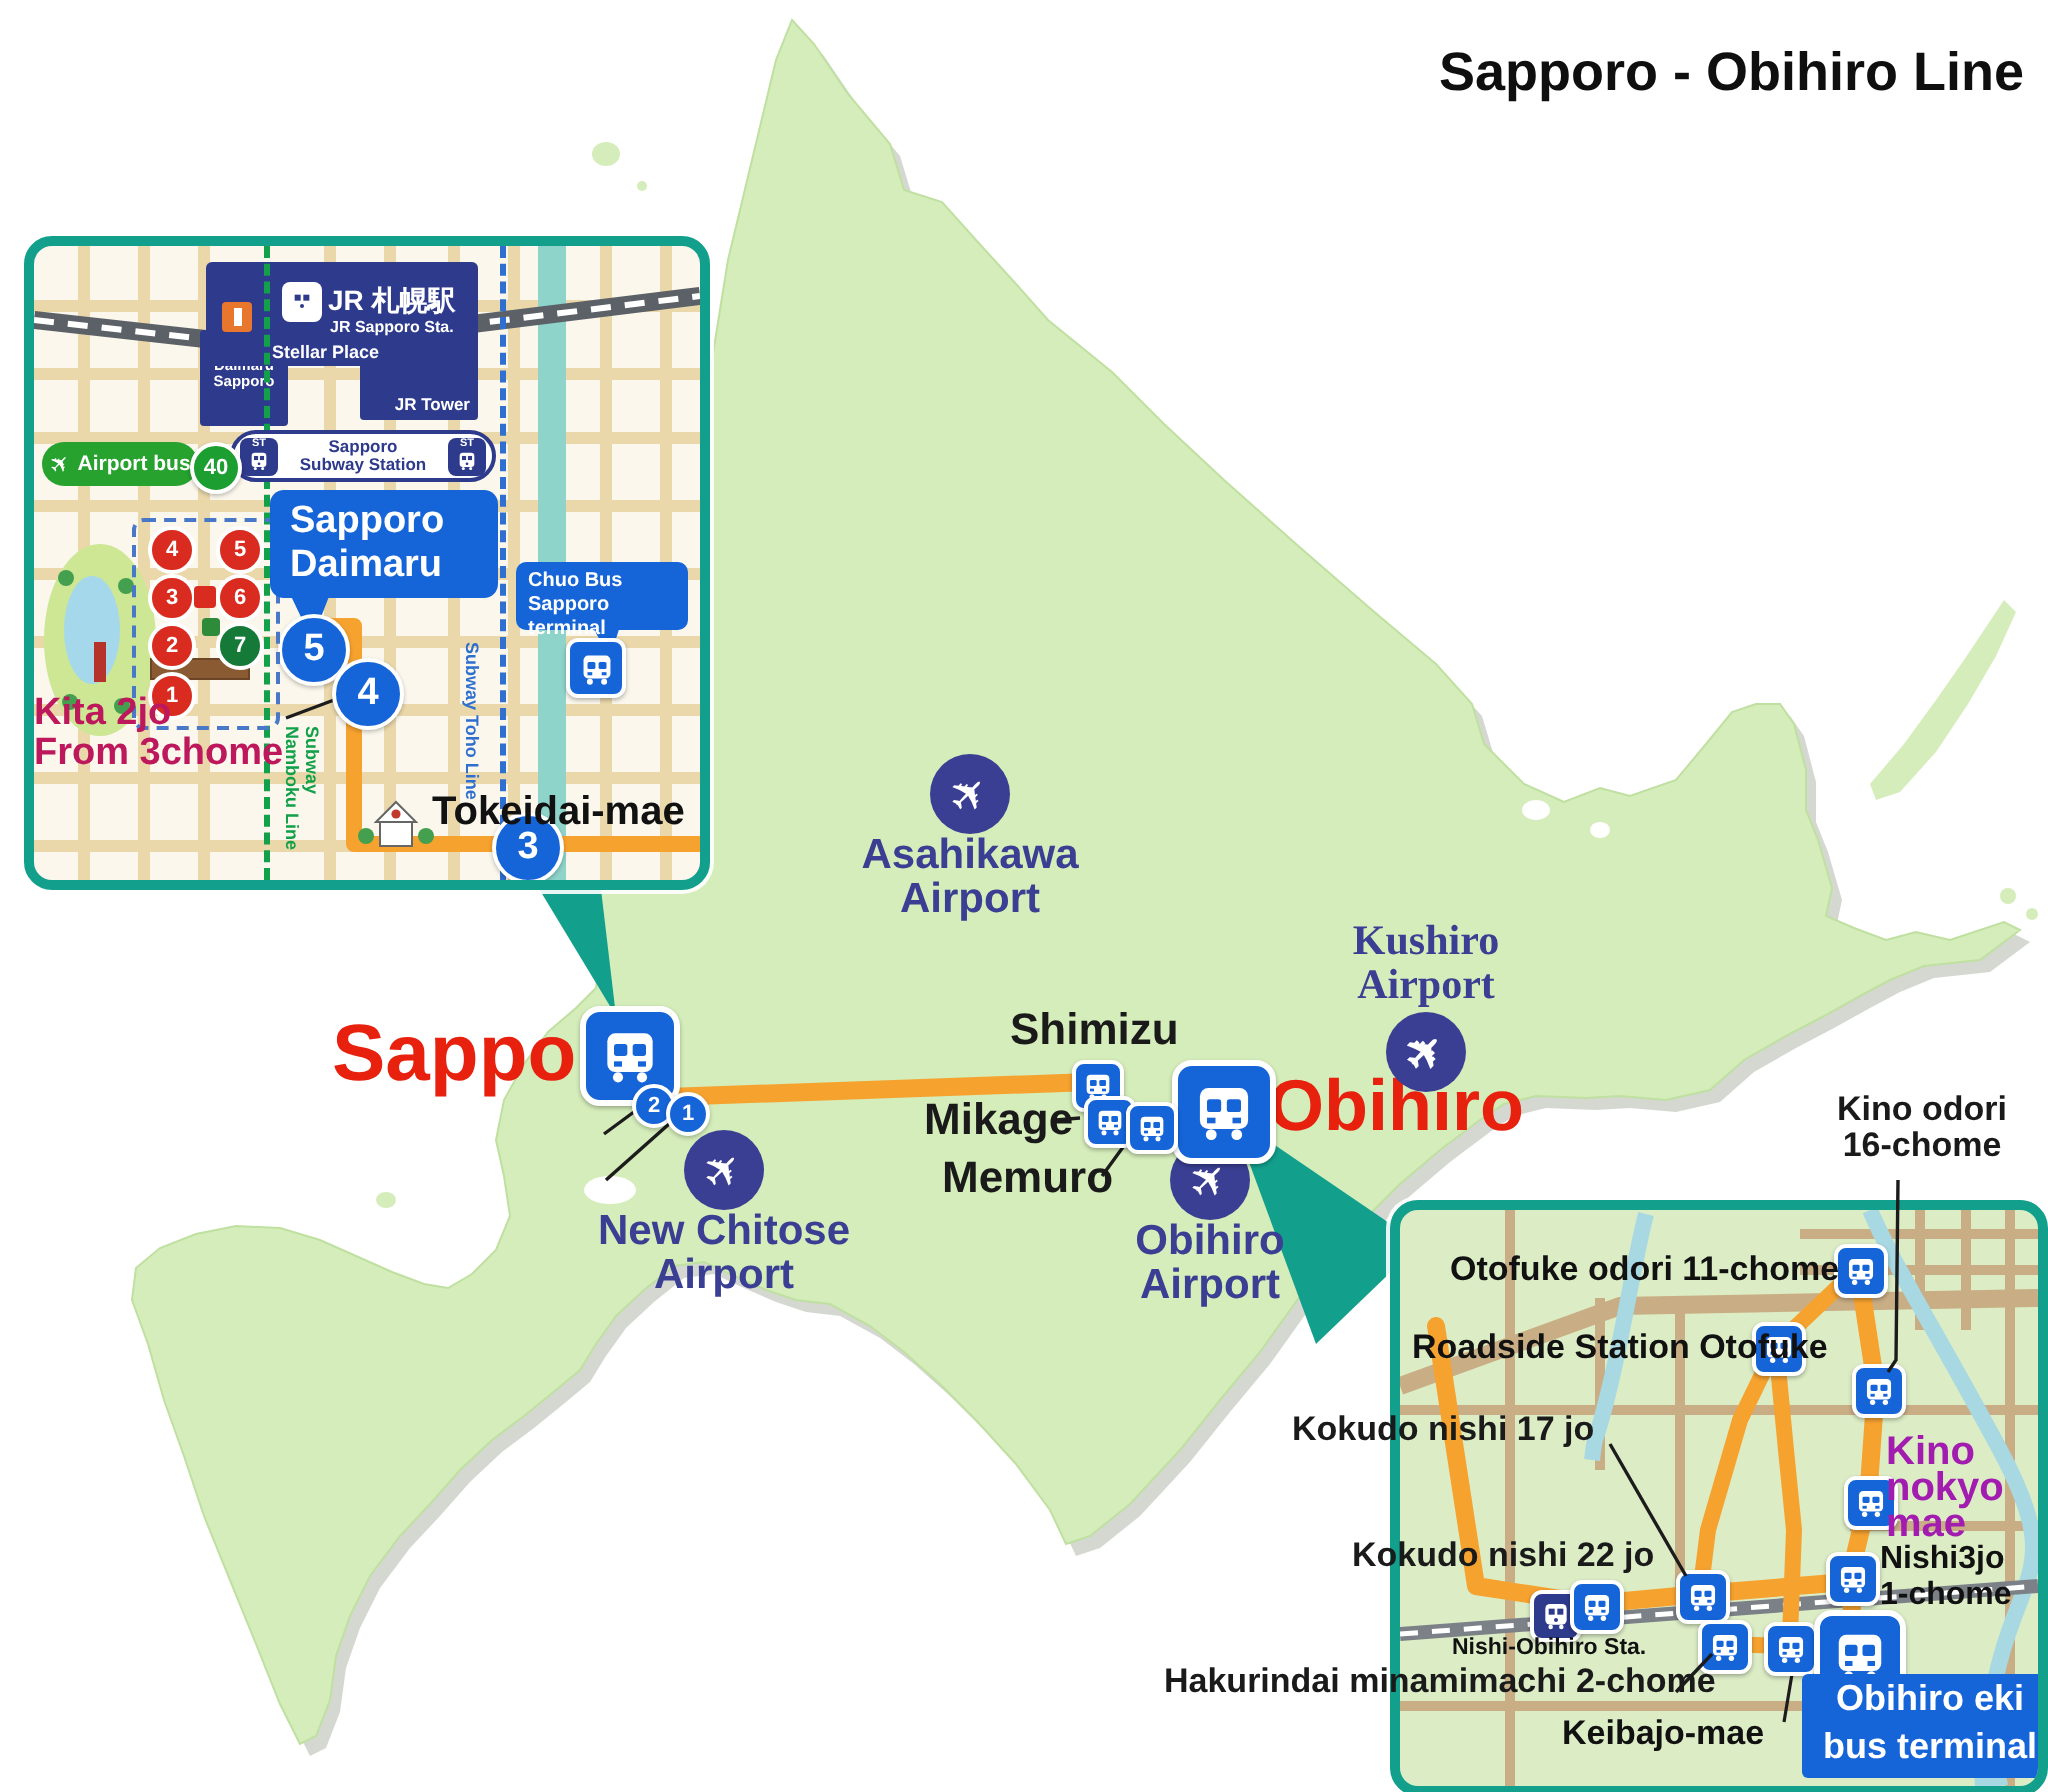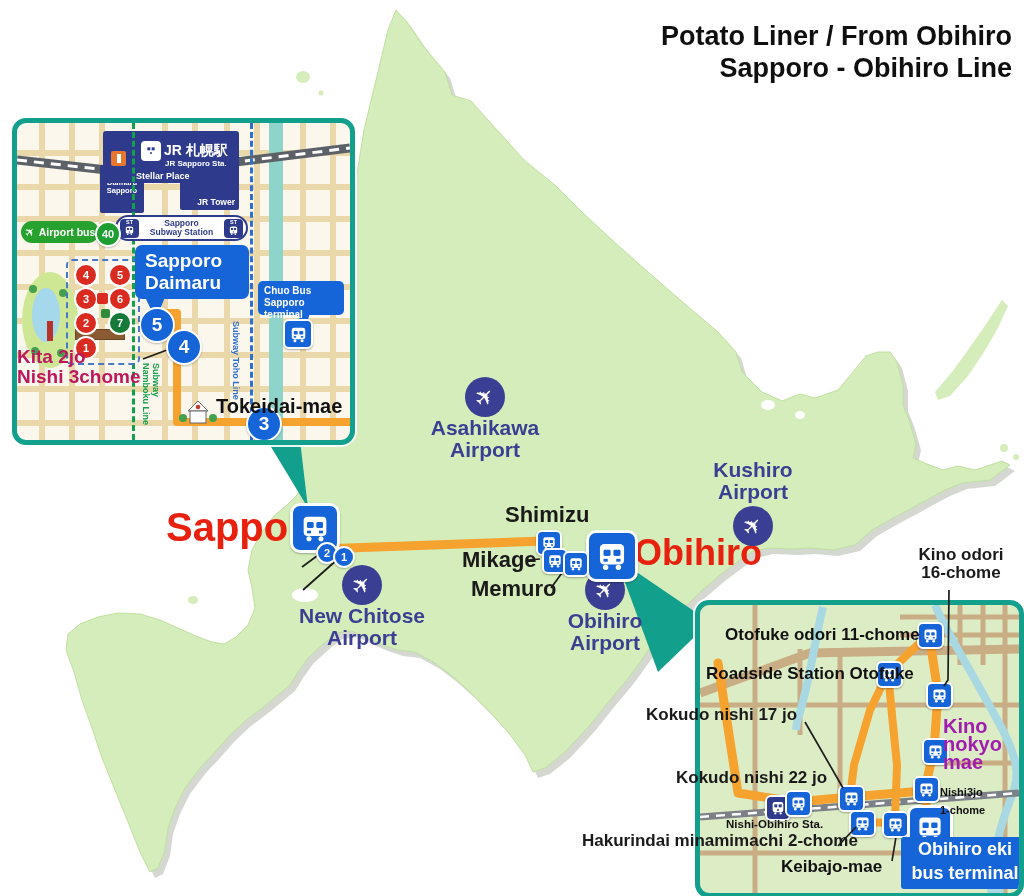--- a/index.html
+++ b/index.html
@@ -84,21 +84,20 @@
 
     <g stroke="#1c1c1c" stroke-width="1.7">
       <line x1="302" y1="567" x2="321" y2="553"></line>
       <line x1="303" y1="590" x2="339" y2="558"></line>
       <line x1="528" y1="560" x2="540" y2="559"></line>
       <line x1="551" y1="588" x2="567" y2="566"></line>
     </g>
   </svg>
 
   <div class="title">
-    <div>Potato Liner / From Obihiro</div>
     <div>Sapporo - Obihiro Line</div>
   </div>
 
   <div class="lbl red-lbl" style="left:166px;top:505px;font-size:40px;">Sapporo</div>
   <div class="lbl red-lbl" style="left:634px;top:532px;font-size:36px;">Obihiro</div>
 
   <div class="bus-stop" style="left:290px;top:503px;width:44px;height:44px;border-radius:10px;border-width:3px;">
     <svg width="32" height="32" viewBox="0 0 24 24">
         <use href="#bus"></use>
       </svg>
@@ -132,21 +131,21 @@
   <div class="lbl" style="left:462px;top:547px;font-size:22px;">Mikage</div>
   <div class="lbl" style="left:471px;top:576px;font-size:22px;">Memuro</div>
 
   <div class="airport" style="left:415px;top:377px;width:140px;font-size:21px;line-height:22px;">
     <div class="plane-circle">
         <span>✈</span>
       </div>
     <div>Asahikawa</div>
     <div>Airport</div>
   </div>
-  <div class="airport" style="left:700px;top:459px;width:106px;font-size:21px;line-height:22px;">
+  <div class="airport" style="left:660px;top:459px;width:106px;font-size:21px;line-height:22px;font-family:Liberation Serif, serif;">
     <div>Kushiro</div>
     <div>Airport</div>
     <div class="plane-circle" style="margin-top:3px;">
         <span>✈</span>
       </div>
   </div>
   <div class="airport" style="left:297px;top:565px;width:130px;font-size:21px;line-height:22px;">
     <div class="plane-circle">
         <span>✈</span>
       </div>
@@ -299,21 +298,21 @@
     <div class="red-circle" style="left:57px;top:213px;width:20px;height:20px;">1</div>
     <div class="red-circle" style="left:91px;top:140px;width:20px;height:20px;">5</div>
     <div class="red-circle" style="left:91px;top:164px;width:20px;height:20px;">6</div>
     <div class="red-circle" style="left:91px;top:188px;width:20px;height:20px;background:#157a38;">7</div>
     <div class="abs" style="left:80px;top:170px;width:11px;height:11px;background:#d92b1f;border-radius:2px;z-index:6;"></div>
     <div class="abs" style="left:84px;top:186px;width:9px;height:9px;background:#2e8b3a;border-radius:2px;z-index:6;"></div>
     <div class="abs" style="left:58px;top:206px;width:48px;height:9px;background:#8a5a33;border:1px solid #6c4526;z-index:5;"></div>
 
     <div class="abs" style="left:0px;top:224px;width:134px;text-align:left;font-weight:bold;font-size:19px;line-height:19.5px;color:#be185d;z-index:6;">
       <div>Kita 2jo</div>
-      <div>Nishi 3chome</div>
+      <div>From 3chome</div>
     </div>
     <div class="abs" style="left:199px;top:272px;font-weight:bold;font-size:20px;color:#111;z-index:6;white-space:nowrap;">Tokeidai-mae</div>
   </div>
 
   <div class="inset" style="left:695px;top:600px;width:319px;height:288px;background:#dcedc6;">
     <svg width="319" height="288" style="position:absolute;left:0;top:0;z-index:1">
 
       <g stroke="#c9ae85" stroke-width="5" fill="none">
         <line x1="55" y1="0" x2="55" y2="288"></line>
         <line x1="100" y1="44" x2="100" y2="130"></line>
@@ -403,21 +402,21 @@
         </svg>
       </div>
 
     <div class="abs" style="left:25px;top:20px;font-weight:bold;font-size:17px;color:#111;z-index:4;white-space:nowrap;">Otofuke odori 11-chome</div>
     <div class="abs" style="left:6px;top:59px;font-weight:bold;font-size:17px;color:#111;z-index:4;white-space:nowrap;">Roadside Station Otofuke</div>
     <div class="abs" style="left:243px;top:112px;font-weight:bold;font-size:20px;line-height:18px;color:#a21caf;z-index:4;">
       <div>Kino</div>
       <div>nokyo</div>
       <div>mae</div>
     </div>
-    <div class="abs" style="left:240px;top:166px;font-weight:bold;font-size:11px;line-height:18px;color:#111;z-index:4;margin-top:12px;">
+    <div class="abs" style="left:240px;top:166px;font-weight:bold;font-size:16px;line-height:18px;color:#111;z-index:4;">
       <div>Nishi3jo</div>
       <div>1-chome</div>
     </div>
     <div class="abs" style="left:26px;top:213px;font-weight:bold;font-size:11.5px;color:#111;z-index:4;white-space:nowrap;">Nishi-Obihiro Sta.</div>
     <div class="abs" style="left:81px;top:252px;font-weight:bold;font-size:17px;color:#111;z-index:4;white-space:nowrap;">Keibajo-mae</div>
     <div class="abs" style="left:201px;top:232px;width:128px;height:52px;background:#1565d9;border-radius:3px;color:#fff;font-weight:bold;font-size:18px;line-height:24px;text-align:center;z-index:5;">
       <div>Obihiro eki</div>
       <div>bus terminal</div>
     </div>
   </div>

